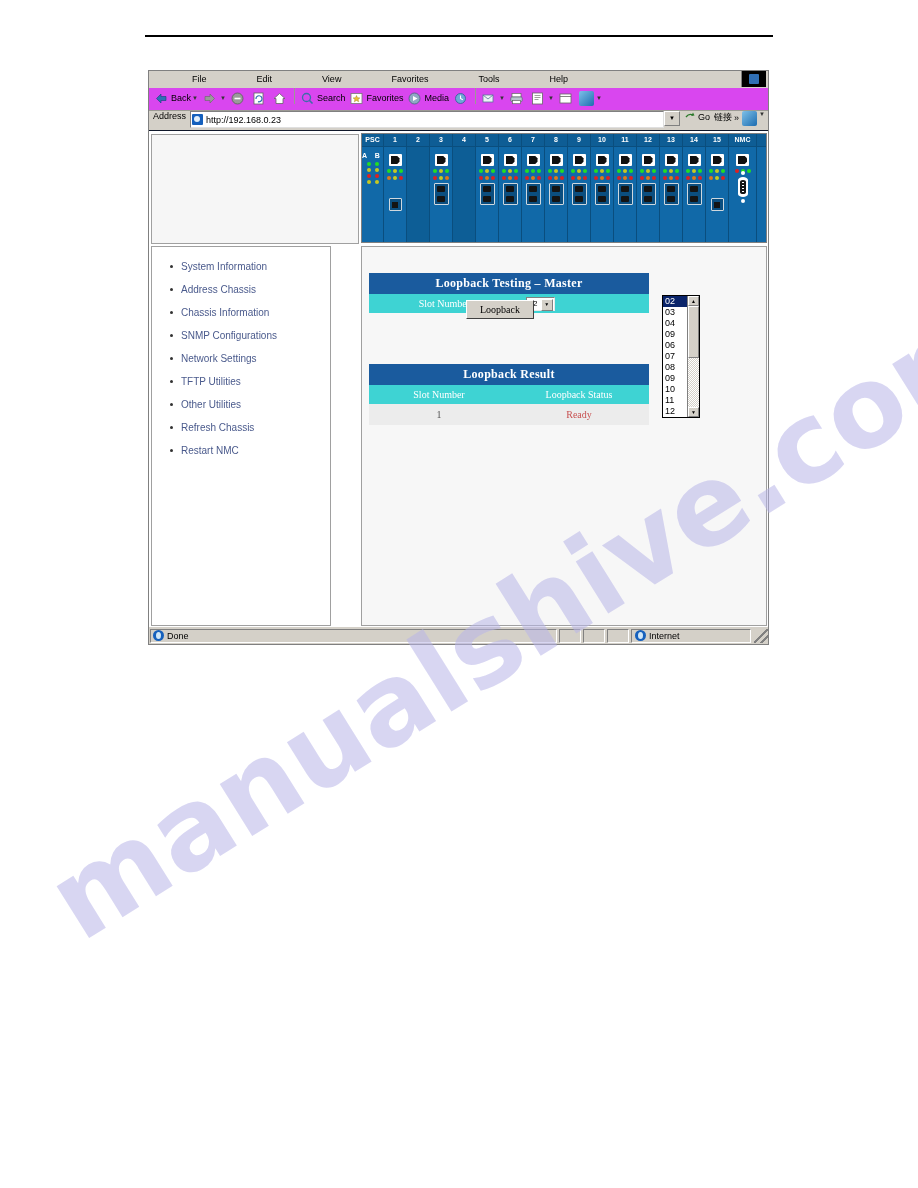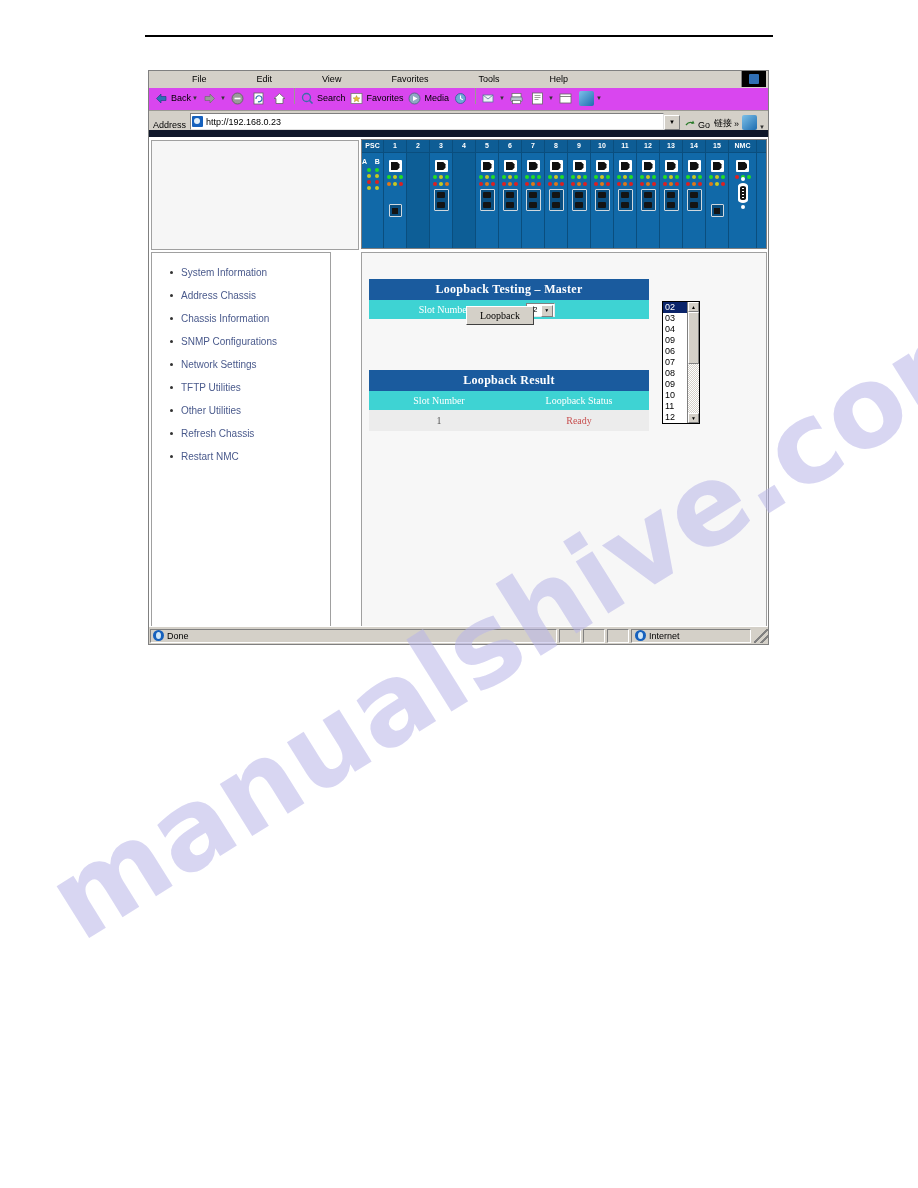--- a/index.html
+++ b/index.html
@@ -160,23 +160,23 @@
     width: 15px; height: 15px;
     margin-right: 2px;
     position: relative;
   }
   .ic svg { display:block; }
   
   .addr-bar {
     height: 19px;
     background: #d4d0c8;
     display: flex;
-    align-items: flex-end;
+    align-items: flex-start;
     padding-left: 4px;
-    border-bottom: 7px solid #0f172a;
+    border-bottom: 1px solid #0f172a;
   }
   .addr-label { font-size: 9px; color: #000; margin-right: 4px; }
   .addr-input {
     flex: 1 1 auto;
     height: 15px;
     background: #ffffff;
     border: 1px solid #808080;
     border-right-color: #dfdfdf;
     border-bottom-color: #dfdfdf;
     display: flex; align-items: center;

